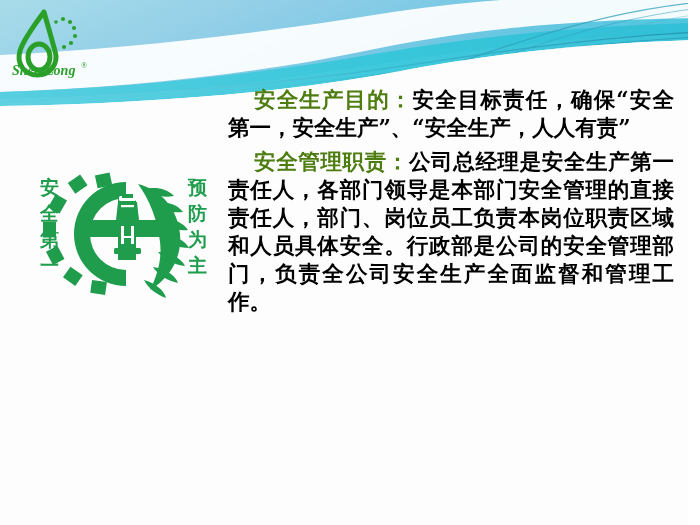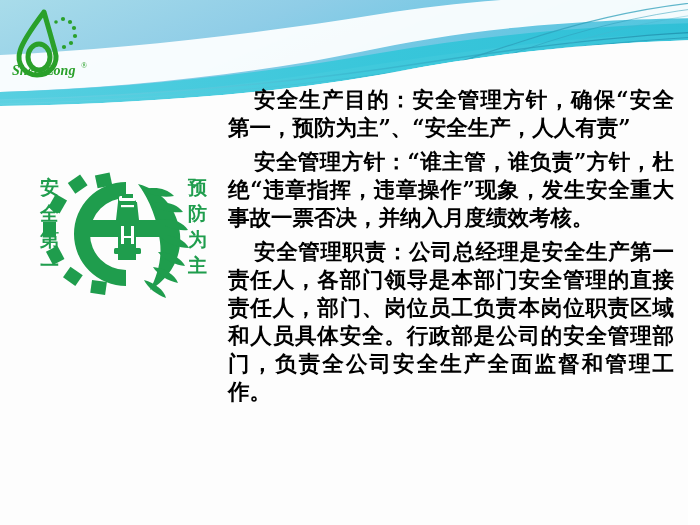--- a/index.html
+++ b/index.html
@@ -68,21 +68,21 @@
     line-height: 28px;
     letter-spacing: 0px;
     color: #000000;
     font-weight: bold;
     font-family: "DejaVu Serif", "Liberation Serif", serif;
     text-align: justify;
     text-justify: inter-ideograph;
   }
   .para:last-child { margin-bottom: 0; }
   .para-heading {
-    color: #000000;
+    color: #4d7c0f;
   }
   .para-body {
     color: #000000;
   }
 </style>
 </head>
 <body>
 
 <div class="slide">
 
@@ -219,26 +219,23 @@
           <rect x="105" y="60" width="3" height="18"></rect>
           <rect x="96" y="70" width="11" height="2"></rect>
         </g>
       </g>
     </svg>
   </div>
 
   <div class="text-column">
 
     <p class="para">
-      <span class="para-heading">安全生产目的：</span><span class="para-body">安全管理方针，确保“安全第一，预防为主”、“安全生产，人人有责”</span>
+      <span class="para-heading">安全生产目的：</span><span class="para-body">安全目标责任，确保“安全第一，安全生产”、“安全生产，人人有责”</span>
     </p>
 
-    <p class="para">
-      <span class="para-heading">安全管理方针：</span><span class="para-body">“谁主管，谁负责”方针，杜绝“违章指挥，违章操作”现象，发生安全重大事故一票否决，并纳入月度绩效考核。</span>
-    </p>
 
     <p class="para">
       <span class="para-heading">安全管理职责：</span><span class="para-body">公司总经理是安全生产第一责任人，各部门领导是本部门安全管理的直接责任人，部门、岗位员工负责本岗位职责区域和人员具体安全。行政部是公司的安全管理部门，负责全公司安全生产全面监督和管理工作。</span>
     </p>
 
   </div>
 
 </div>
 
 </body></html>

